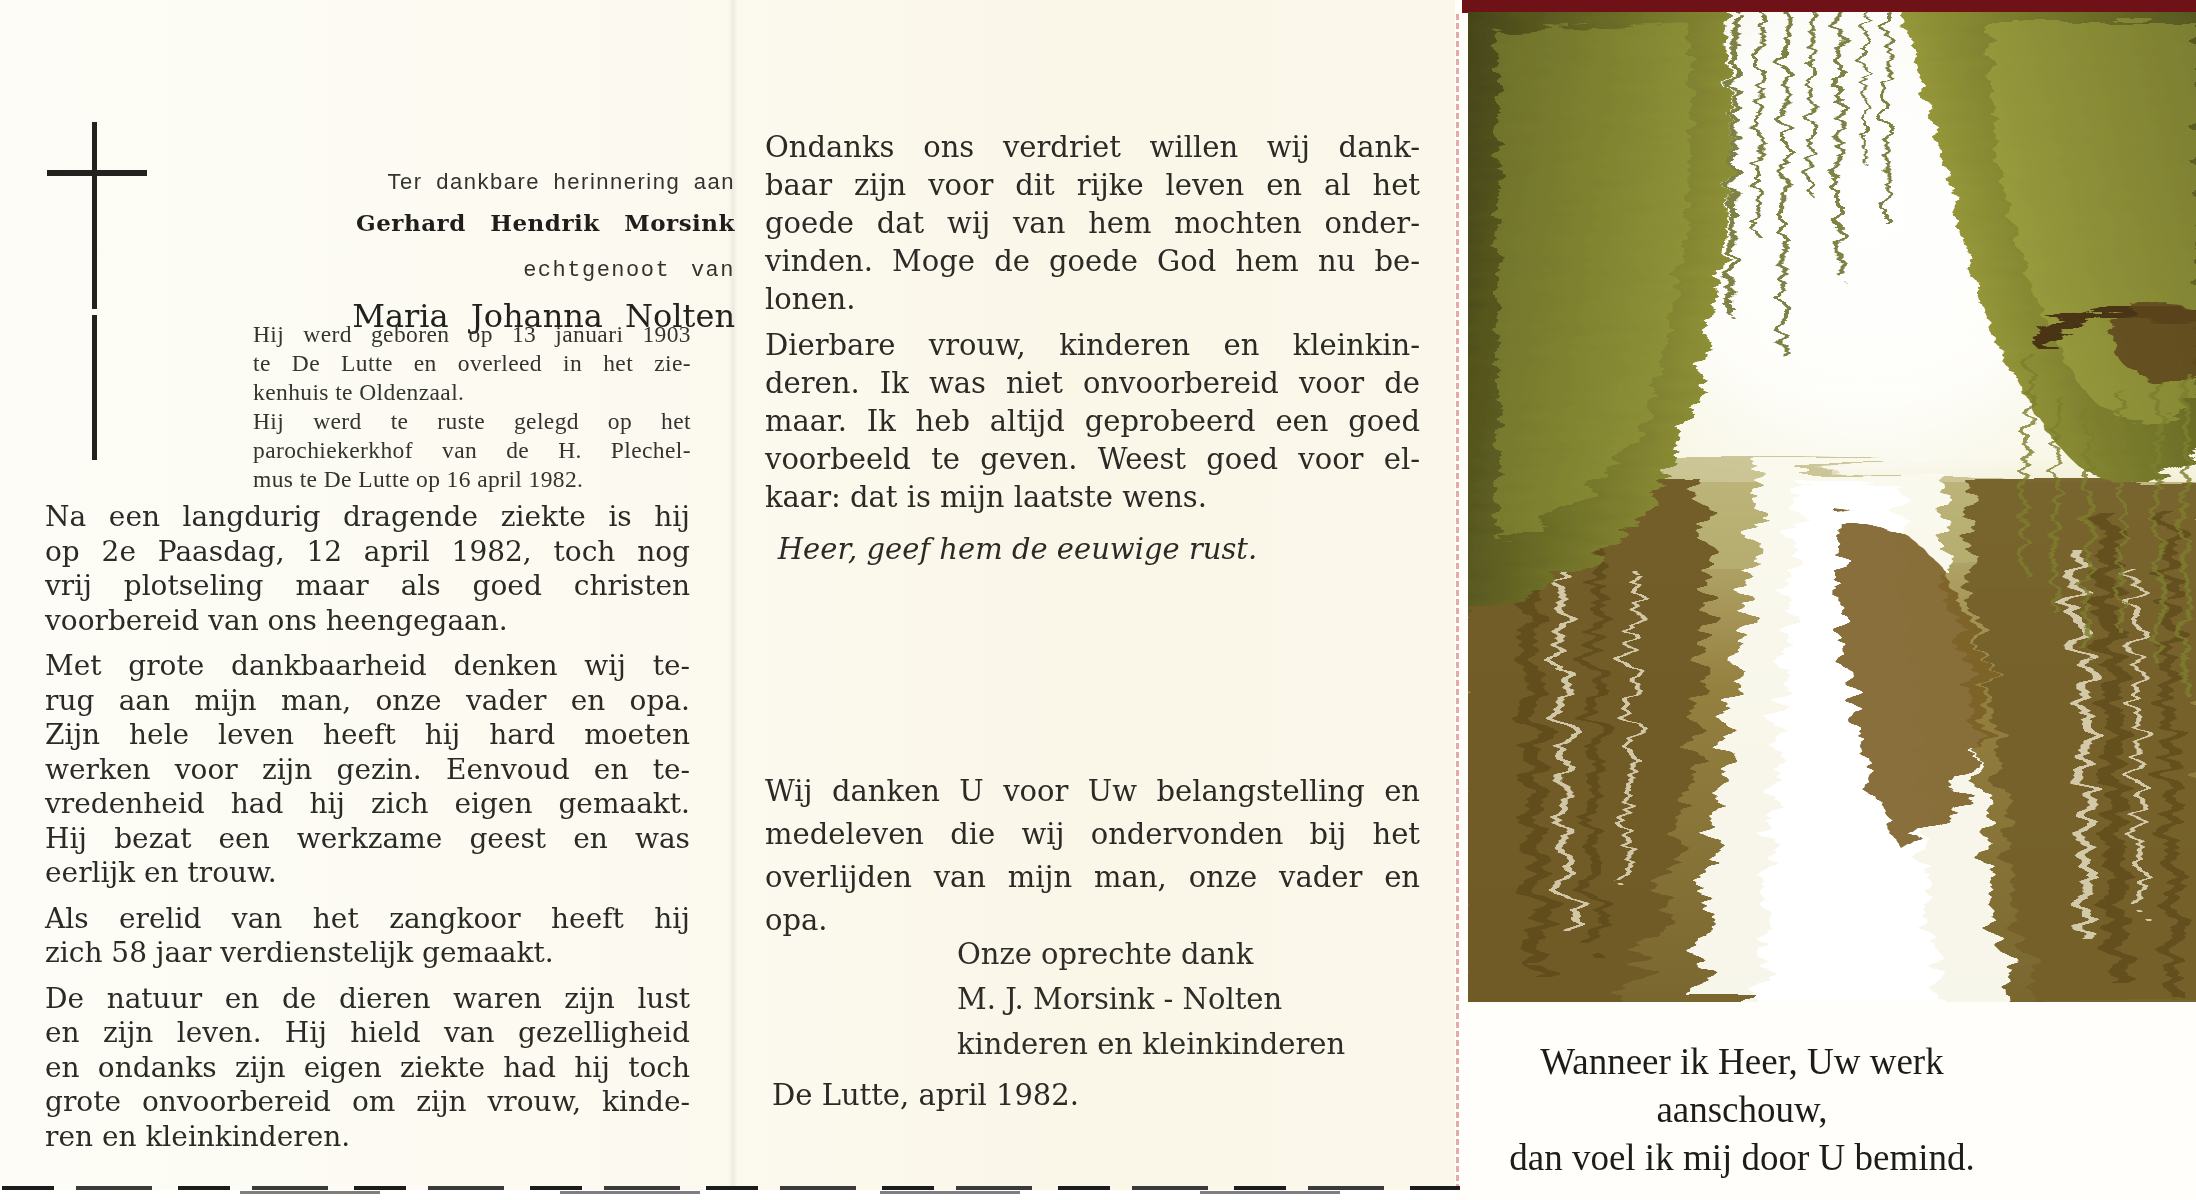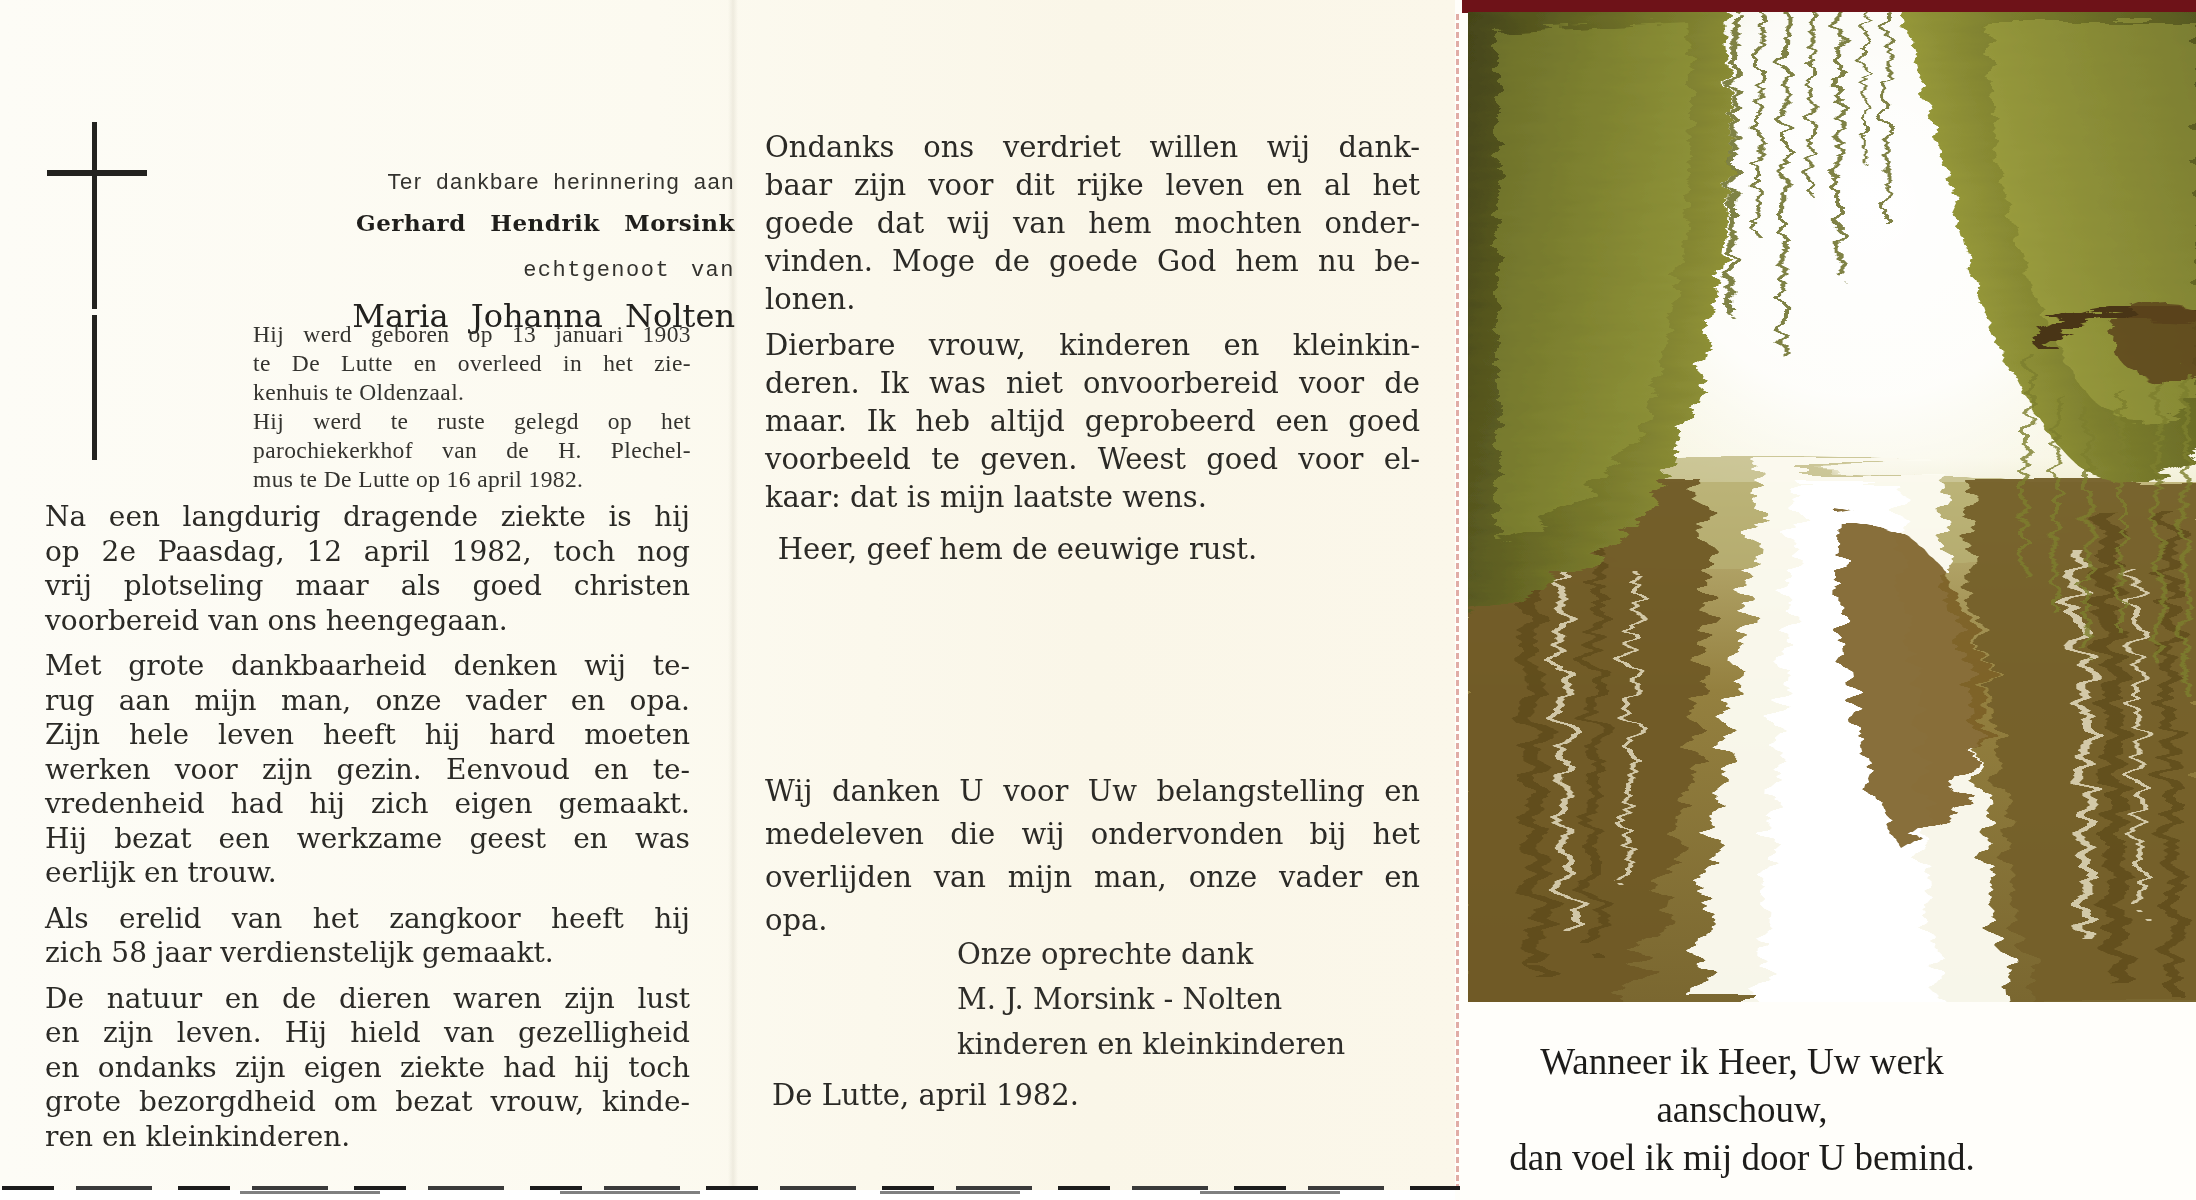--- a/index.html
+++ b/index.html
@@ -26,21 +26,21 @@
   .bio{position:absolute;left:253px;top:320px;width:438px;
        font-family:Liberation Serif, serif;font-size:23.5px;line-height:29px;
        letter-spacing:.4px;color:#34332f;}
   .bio .just{text-align:justify;text-align-last:justify;}
   
   .just{text-align:justify;text-align-last:justify;}
   .left-body{position:absolute;left:45px;top:500px;width:645px;font-size:28px;line-height:34.5px;}
   .left-body .para{margin-bottom:11px;}
   .middle-top{position:absolute;left:765px;top:128px;width:655px;font-size:29px;line-height:38px;}
   .middle-top .para{margin-bottom:8px;}
-  .prayer{margin-top:14px;text-align:center;padding-right:150px;}
+  .prayer{margin-top:14px;text-align:center;padding-right:150px;font-style:italic;}
   .middle-thanks{position:absolute;left:765px;top:770px;width:655px;font-size:29px;line-height:43px;}
   .closing{position:absolute;left:957px;top:932px;width:460px;font-size:29px;line-height:45px;color:#2e2d29;}
   .dateline{position:absolute;left:772px;top:1078px;font-size:29px;color:#2b2a26;}
   
   .right-panel{position:absolute;left:1455px;top:0;width:741px;height:1200px;background:#fffefa;}
   .photo-top-strip{position:absolute;left:1462px;top:0;width:734px;height:13px;background:#6e1218;}
   .fold-line{position:absolute;left:1456px;top:14px;height:1176px;width:0;
              border-left:3px dashed rgba(201,106,96,.55);}
   .photo{position:absolute;left:1468px;top:12px;width:728px;height:990px;}
   .verse{position:absolute;left:1462px;top:1038px;width:560px;text-align:center;
@@ -103,21 +103,21 @@
         <div>eerlijk en trouw.</div>
       </div>
     <div class="para">
         <div class="just">Als erelid van het zangkoor heeft hij</div>
         <div>zich 58 jaar verdienstelijk gemaakt.</div>
       </div>
     <div class="para">
         <div class="just">De natuur en de dieren waren zijn lust</div>
         <div class="just">en zijn leven. Hij hield van gezelligheid</div>
         <div class="just">en ondanks zijn eigen ziekte had hij toch</div>
-        <div class="just">grote bezorgdheid om bezat vrouw, kinde-</div>
+        <div class="just">grote onvoorbereid om zijn vrouw, kinde-</div>
         <div>ren en kleinkinderen.</div>
       </div>
   </div>
 
   <div class="middle-top">
     <div class="para">
         <div class="just">Ondanks ons verdriet willen wij dank-</div>
         <div class="just">baar zijn voor dit rijke leven en al het</div>
         <div class="just">goede dat wij van hem mochten onder-</div>
         <div class="just">vinden. Moge de goede God hem nu be-</div>

